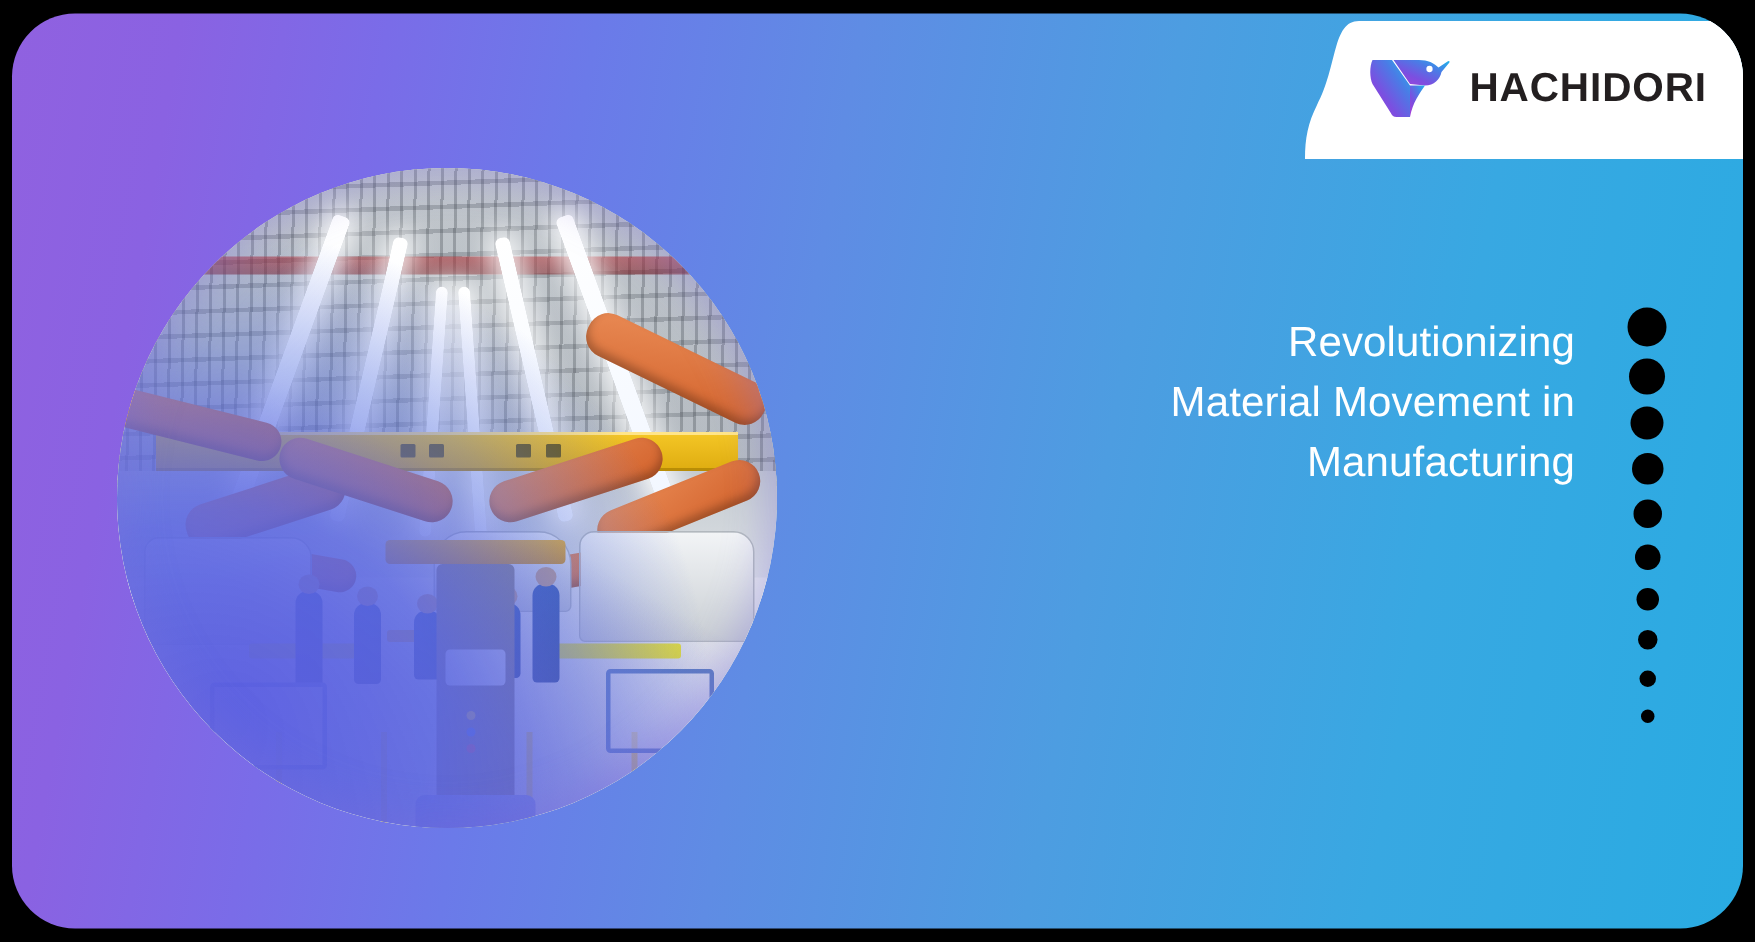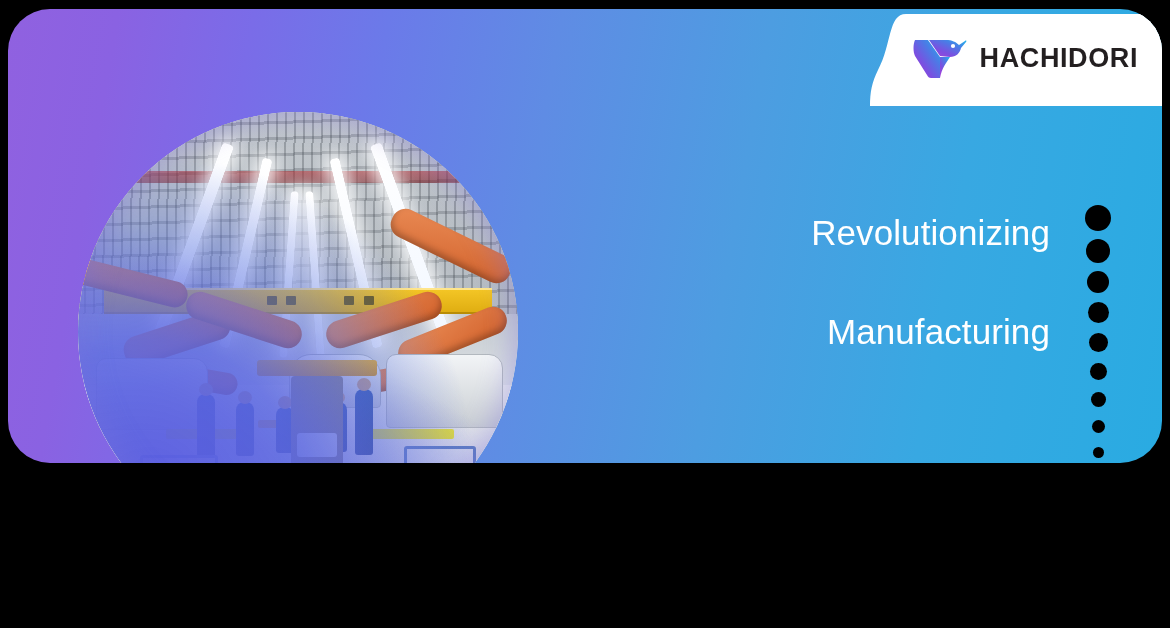--- a/index.html
+++ b/index.html
@@ -13,21 +13,21 @@
   body {
     font-family: "Liberation Sans", sans-serif;
   }
 
   
   .slide {
     position: absolute;
     left: 8px;
     top: 9px;
     width: 1154px;
-    height: 454px;
+    height: 610px;
     border-radius: 42px;
     overflow: hidden;
     background: linear-gradient(100deg,
         #9061e0 0%,
         #8a62e2 9%,
         #7a6ce8 20%,
         #6b7ae9 31%,
         #5f8ce4 45%,
         #4d9de1 62%,
         #38a8e2 80%,
@@ -234,21 +234,21 @@
     color: #ffffff;
     font-size: 52px;
     font-weight: 700;
     line-height: 1.07;
     letter-spacing: -.4px;
     text-shadow: 3px 4px 5px rgba(0,0,0,.38);
     margin: 0;
   }
   .subhead {
     color: #ffffff;
-    font-size: 35px;
+    font-size: 28px;
     font-weight: 300;
     line-height: 1.42;
     letter-spacing: .1px;
     margin: 14px 0 0 0;
   }
 
   
   .dots {
     position: absolute;
     right: 47px;
@@ -362,21 +362,21 @@
           <circle cx="40" cy="10" r="2.1" fill="#ffffff"></circle>
         </svg>
       </span>
       <span class="brand-name">HACHIDORI</span>
     </div>
   </div>
 
   <div class="copy">
     <p class="subhead">
       <span>Revolutionizing</span><br>
-      <br>
+      <span>Material Movement in</span><br>
       <span>Manufacturing</span>
     </p>
   </div>
 
   <div class="dots">
       <div class="dot" style="width: 26px; height: 26px; background: rgb(0, 0, 0); margin-bottom: 8px;"></div>
       <div class="dot" style="width: 24px; height: 24px; background: rgb(0, 0, 0); margin-bottom: 8px;"></div>
       <div class="dot" style="width: 22px; height: 22px; background: rgb(0, 0, 0); margin-bottom: 9px;"></div>
       <div class="dot" style="width: 21px; height: 21px; background: rgb(0, 0, 0); margin-bottom: 10px;"></div>
       <div class="dot" style="width: 19px; height: 19px; background: rgb(0, 0, 0); margin-bottom: 11px;"></div>

